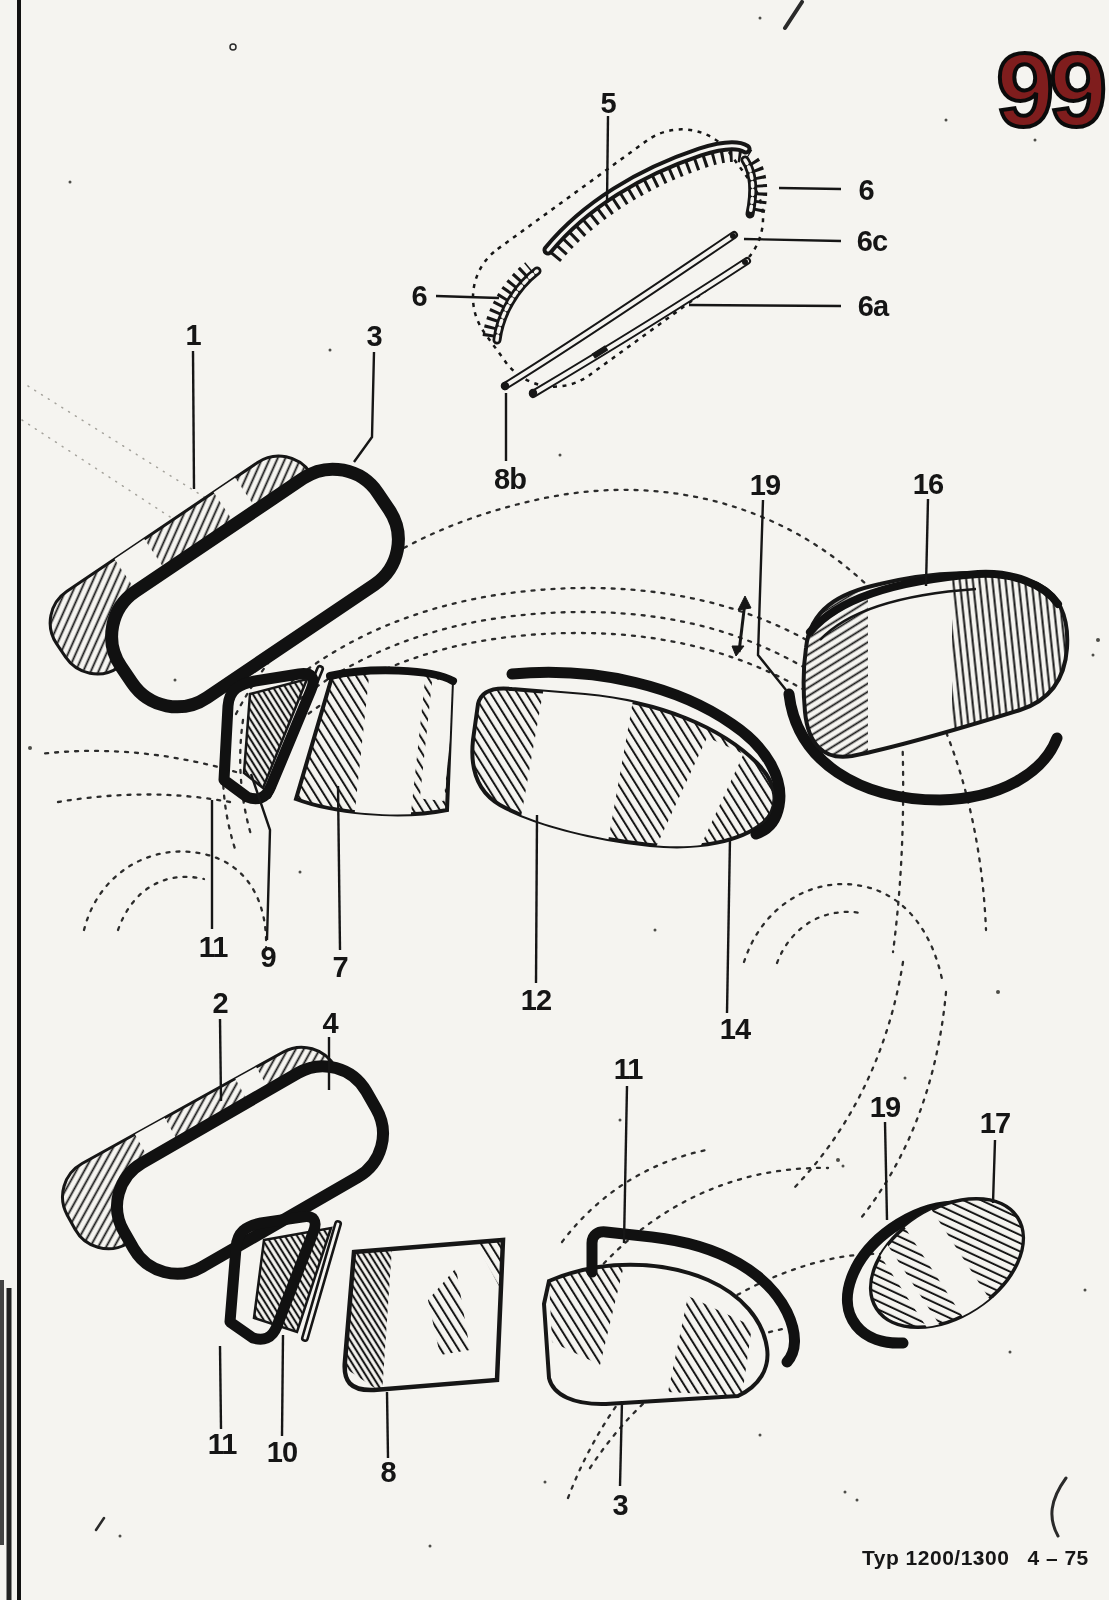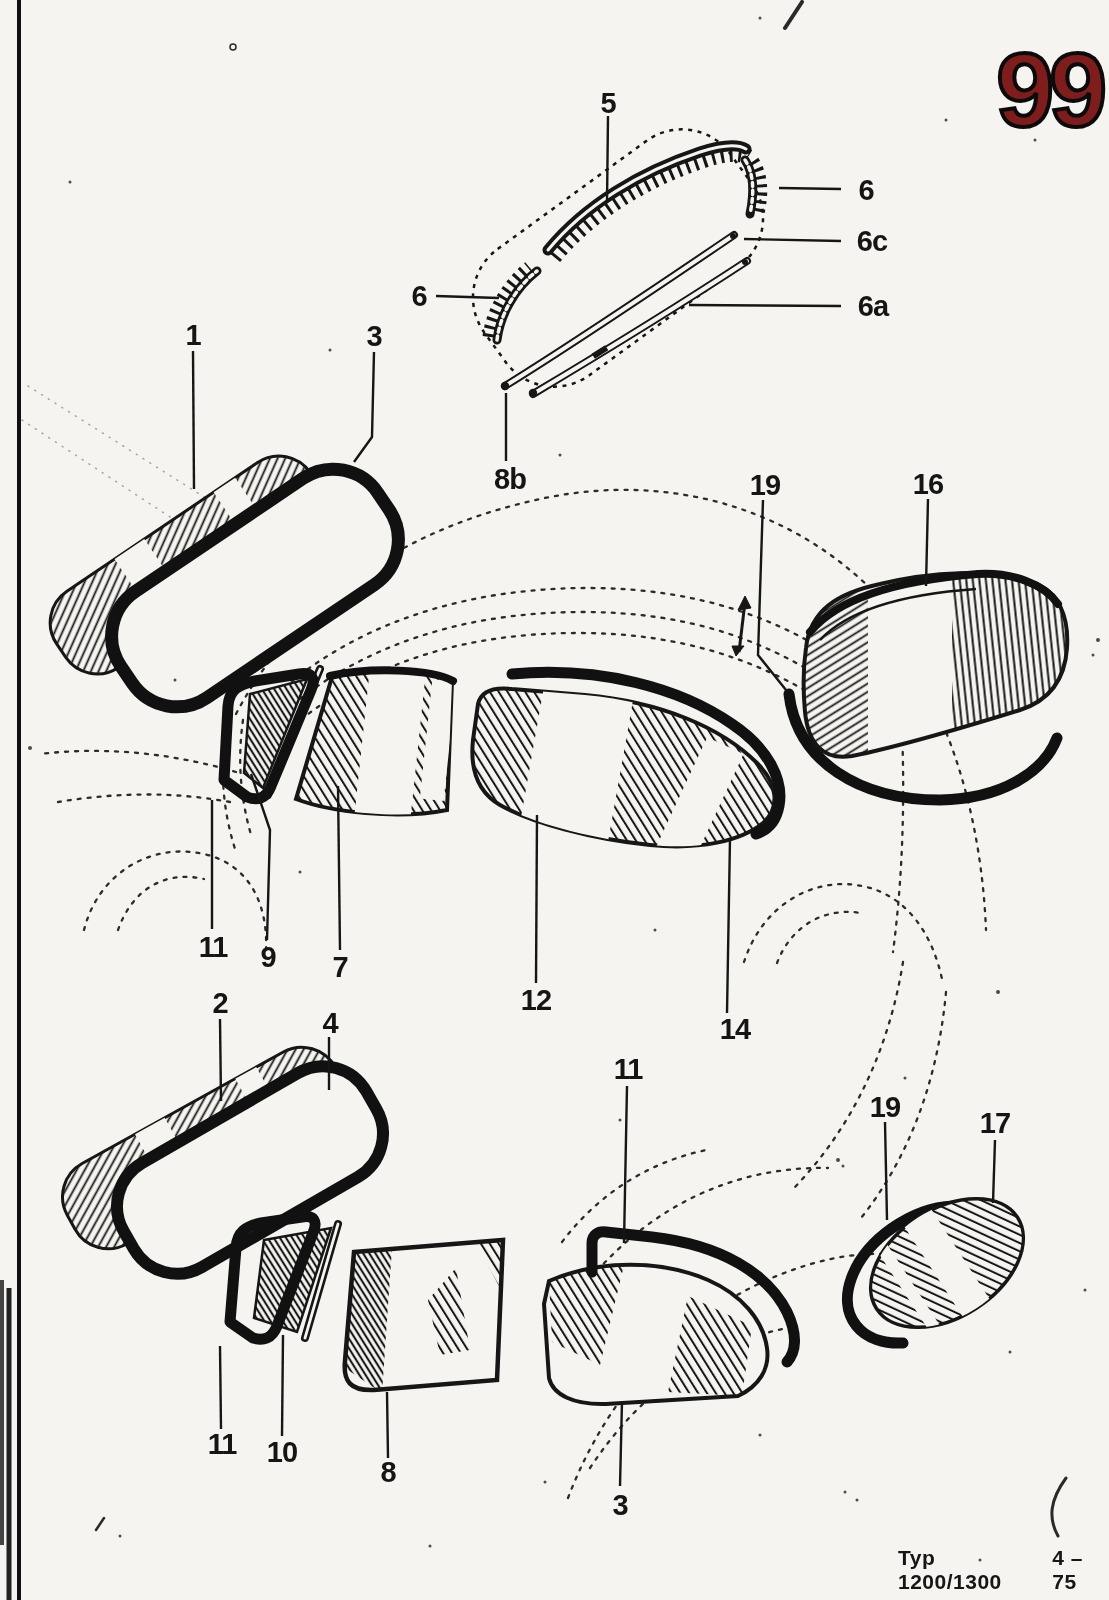--- a/index.html
+++ b/index.html
@@ -7,21 +7,21 @@
        font-family:"Liberation Sans",sans-serif;}
   #page{position:absolute;inset:0;width:1109px;height:1600px;}
   svg{position:absolute;left:0;top:0;}
   .callout{position:absolute;transform:translate(-50%,-50%);
            font:700 29px "Liberation Sans",sans-serif;color:#151515;letter-spacing:-1px;
            white-space:nowrap;}
   .page-num{position:absolute;top:38px;right:7px;
             font:700 104px "Liberation Sans",sans-serif;color:#7f1d1d;
             letter-spacing:-5px;-webkit-text-stroke:4px #0b0b0b;line-height:1;text-align:right;}
   .footer{position:absolute;left:862px;top:1546px;display:flex;gap:18px;
-          font:700 21px "Liberation Sans",sans-serif;color:#161616;letter-spacing:0.5px;margin-left:36px;}
+          font:700 21px "Liberation Sans",sans-serif;color:#161616;letter-spacing:0.5px;}
 </style>
 </head>
 <body>
 
 <div id="page">
 
 <svg width="1109" height="1600" viewBox="0 0 1109 1600">
   <defs>
     <pattern id="hA" patternUnits="userSpaceOnUse" width="7" height="7" patternTransform="rotate(-32)">
       <line x1="0" y1="3.5" x2="7" y2="3.5" stroke="#161616" stroke-width="1.8"></line>

